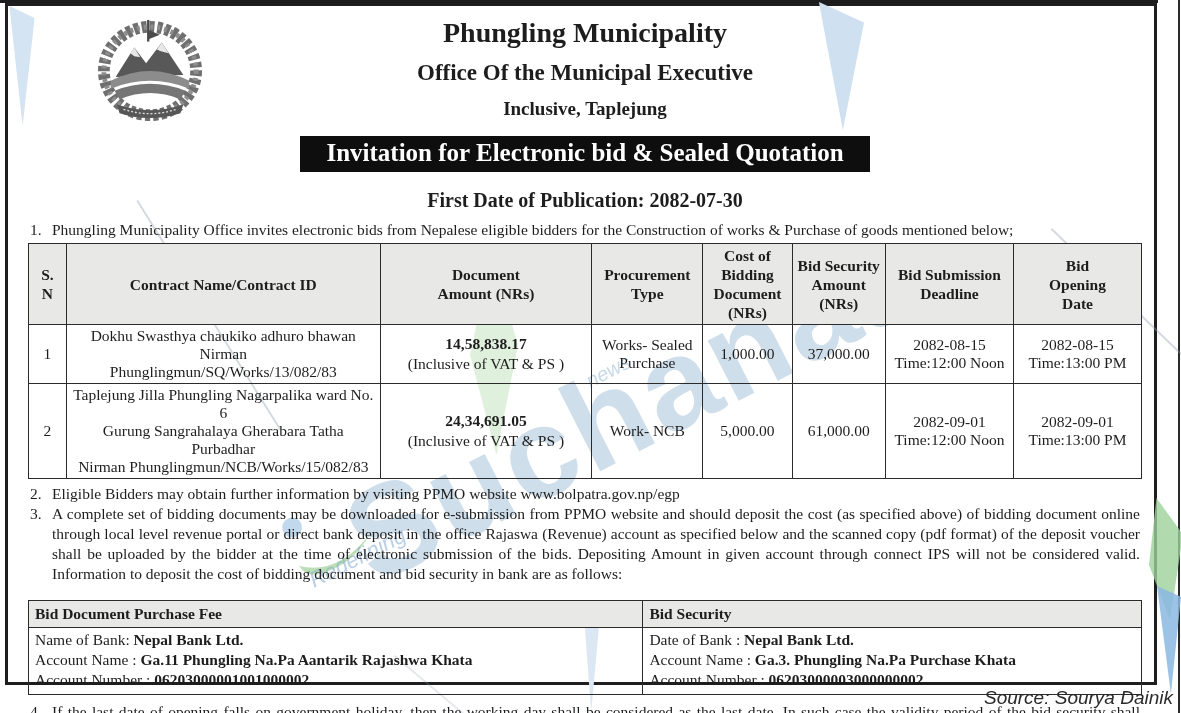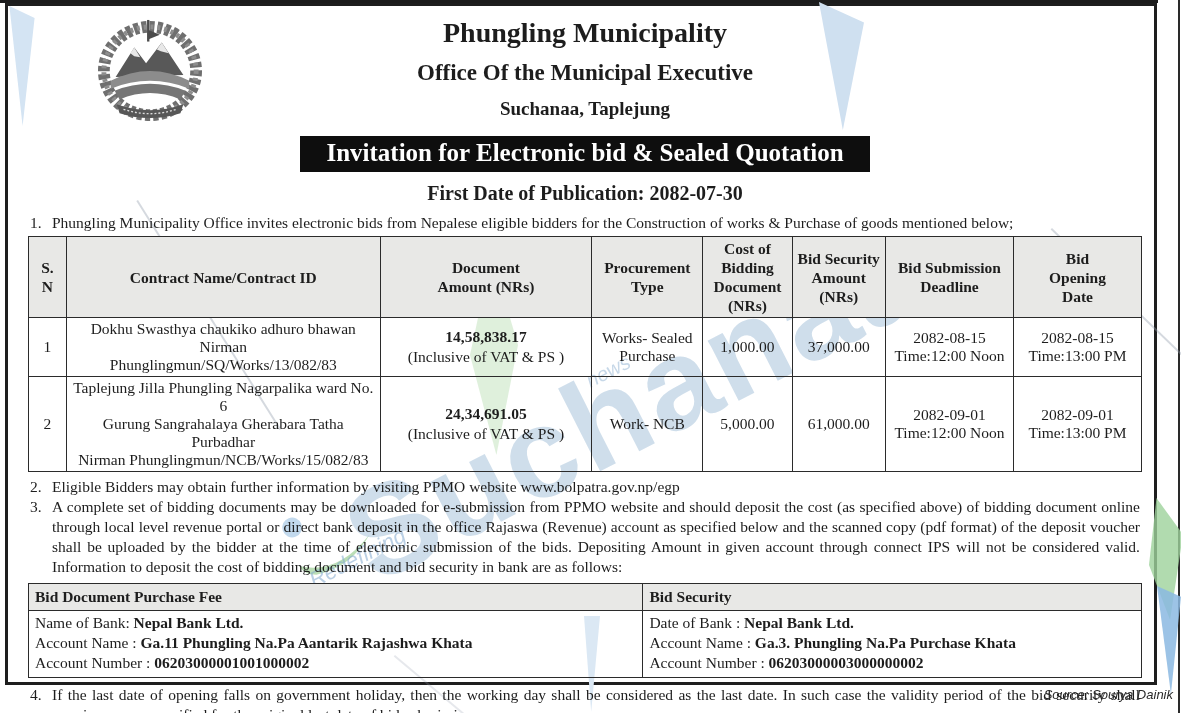--- a/index.html
+++ b/index.html
@@ -47,21 +47,21 @@
                  clip-path:polygon(22% 0,100% 30%,62% 100%,0 55%);z-index:4;opacity:.8;}
   .ar-right-blue{left:1157px;top:586px;width:24px;height:108px;background:#8bb9e2;
                  clip-path:polygon(0 0,100% 10%,58% 100%);z-index:4;opacity:.85;}
 
   
   .emblem{position:absolute;left:76px;top:12px;width:132px;height:106px;}
   .titles{text-align:center;}
   .t1{font-size:28px;font-weight:bold;margin-top:6px;line-height:30px;}
   .t2{font-size:23px;font-weight:bold;margin-top:12px;line-height:26px;}
   .t3{font-size:19px;font-weight:bold;margin-top:12px;line-height:22px;}
-  .banner{display:table;margin:16px auto 8px;background:#0e0e0e;color:#ffffff;
+  .banner{display:table;margin:16px auto 15px;background:#0e0e0e;color:#ffffff;
           font-size:25px;font-weight:bold;padding:4px 26px 6px;line-height:26px;}
   .pubdate{font-size:20px;font-weight:bold;margin-top:8px;line-height:26px;}
 
   
   .note{display:flex;margin-top:7px;font-size:15.5px;line-height:20px;}
   .note .num{width:22px;flex:0 0 22px;padding-left:2px;}
   .note .txt{flex:1;text-align:justify;padding-right:2px;}
   .note.first{margin-top:7px;}
   .note.tight{margin-top:5px;}
 
@@ -71,30 +71,30 @@
   .bid-table th,.bid-table td{border:1.6px solid #2b2b2b;font-size:15.5px;
       text-align:center;vertical-align:middle;padding:2px 3px;overflow:hidden;}
   .bid-table th{background:#e8e8e6;font-weight:bold;line-height:19px;height:70px;}
   .bid-table .r1 td{height:42px;}
   .bid-table .r2 td{height:58px;}
   .pre{white-space:pre-line;}
   .amt{font-weight:bold;line-height:20px;}
   .amt-note{line-height:20px;}
 
   
-  .bank-table{margin-top:6px;}
+  .bank-table{margin-top:16px;}
   .bank-table th,.bank-table td{border:1.6px solid #2b2b2b;font-size:15.5px;
       text-align:left;vertical-align:top;padding:2px 6px;}
   .bank-table th{background:#e8e8e6;font-weight:bold;height:22px;vertical-align:middle;}
   .bank-table td{height:62px;}
   .bank-line{line-height:20px;}
   .bank-line b{font-weight:bold;}
 
   .source{position:absolute;right:8px;top:687px;font-family:"Liberation Sans",sans-serif;
-          font-style:italic;font-size:13px;color:#2a2a2a;z-index:3;}
+          font-style:italic;font-size:19px;color:#2a2a2a;z-index:3;}
 </style>
 </head>
 <body>
 
 <div class="page">
 
   <div class="top-rule"></div>
   <div class="right-rule"></div>
 
   <div class="wm">
@@ -130,21 +130,21 @@
         <path d="M77,25 L84,36 L76,34 L72,32 Z" fill="#e8e8e8"></path>
         <path d="M25,64 Q65,44 105,64 L105,72 Q65,56 25,72 Z" fill="#8c8c8c"></path>
         <path d="M29,74 Q65,60 101,74 L96,83 Q65,70 34,83 Z" fill="#767676"></path>
         <path d="M31,88 Q65,100 99,88 L96,97 Q65,107 34,97 Z" fill="#575757"></path>
         <path d="M38,93 Q65,102 92,93" fill="none" stroke="#dddddd" stroke-width="1.4" stroke-dasharray="2 2"></path>
       </svg>
 
       <div class="titles">
         <div class="t1">Phungling Municipality</div>
         <div class="t2">Office Of the Municipal Executive</div>
-        <div class="t3">Suchanaa, Taplejung</div>
+        <div class="t3">Inclusive, Taplejung</div>
         <div class="banner">Invitation for Electronic bid &amp; Sealed Quotation</div>
         <div class="pubdate">First Date of Publication: 2082-07-30</div>
       </div>
 
       <div class="note first">
         <div class="num">1.</div>
         <div class="txt">Phungling Municipality Office invites electronic bids from Nepalese eligible bidders for the Construction of works &amp; Purchase of goods mentioned below;</div>
       </div>
 
       <table class="bid-table">

